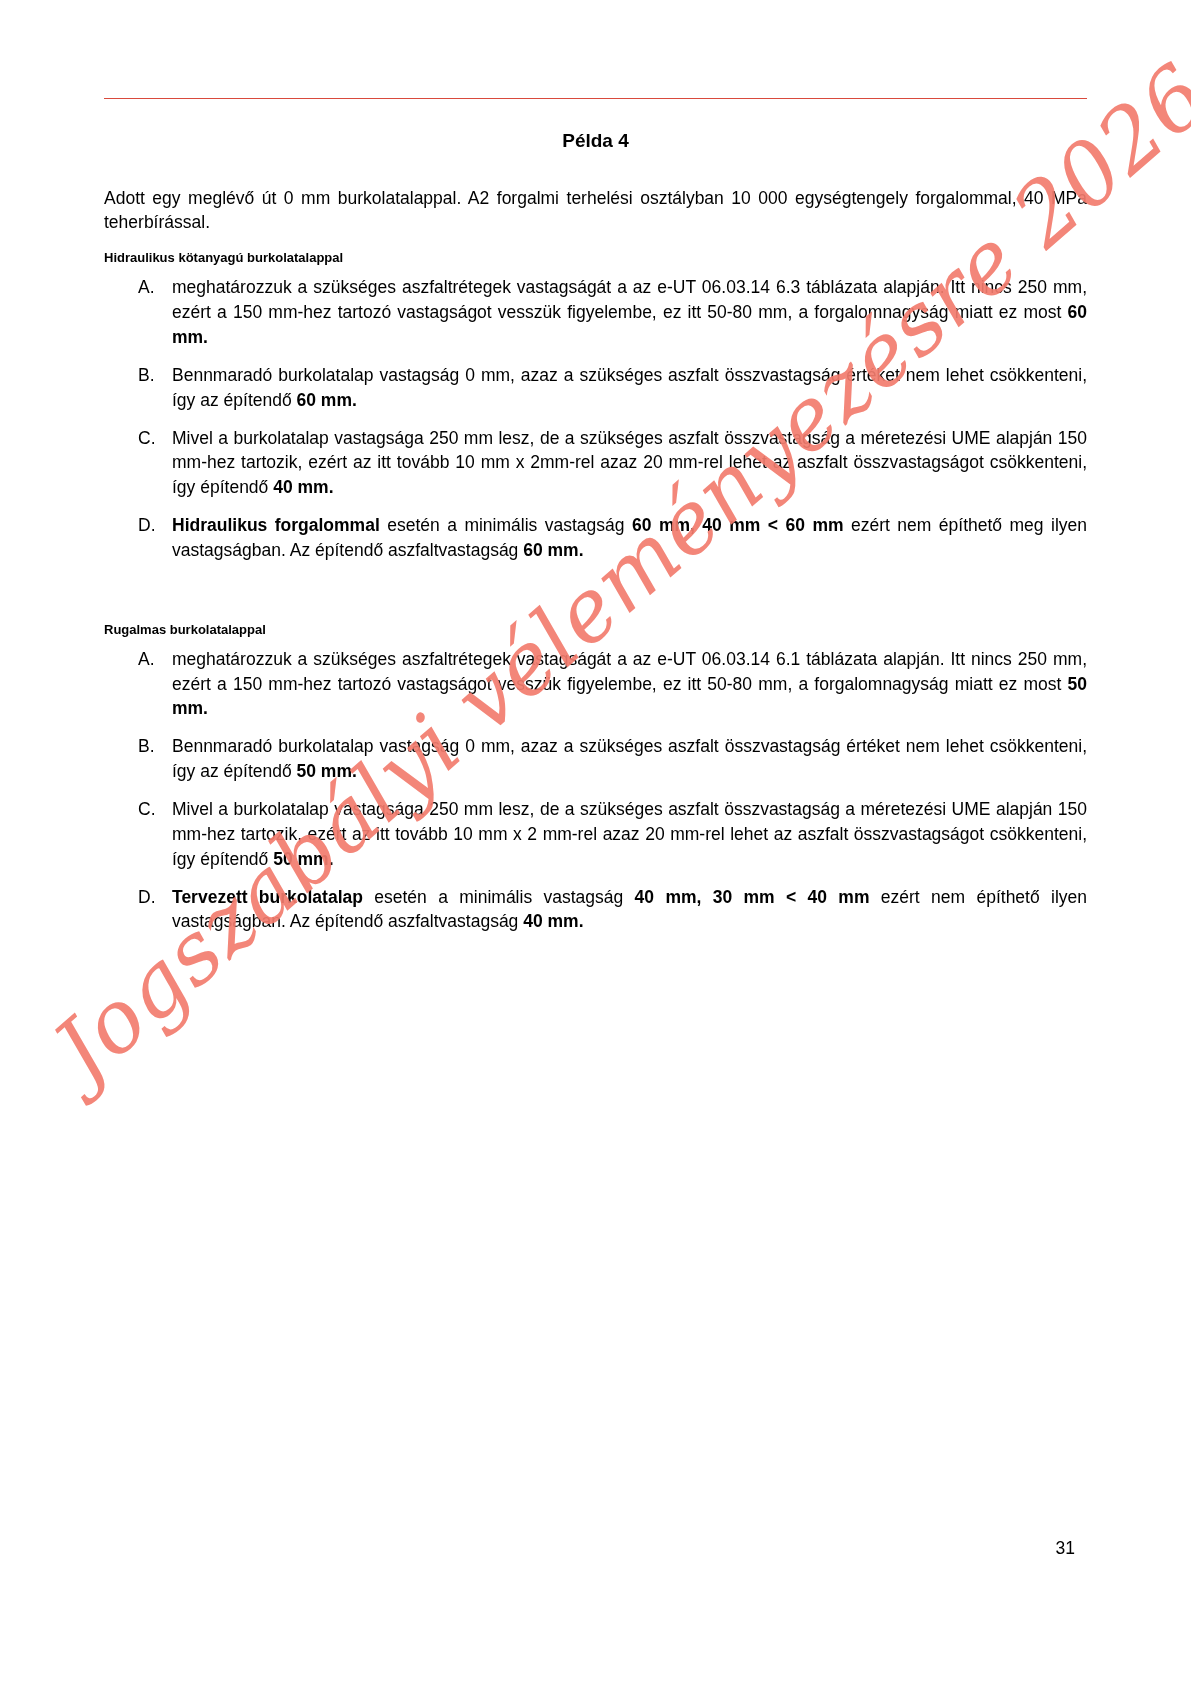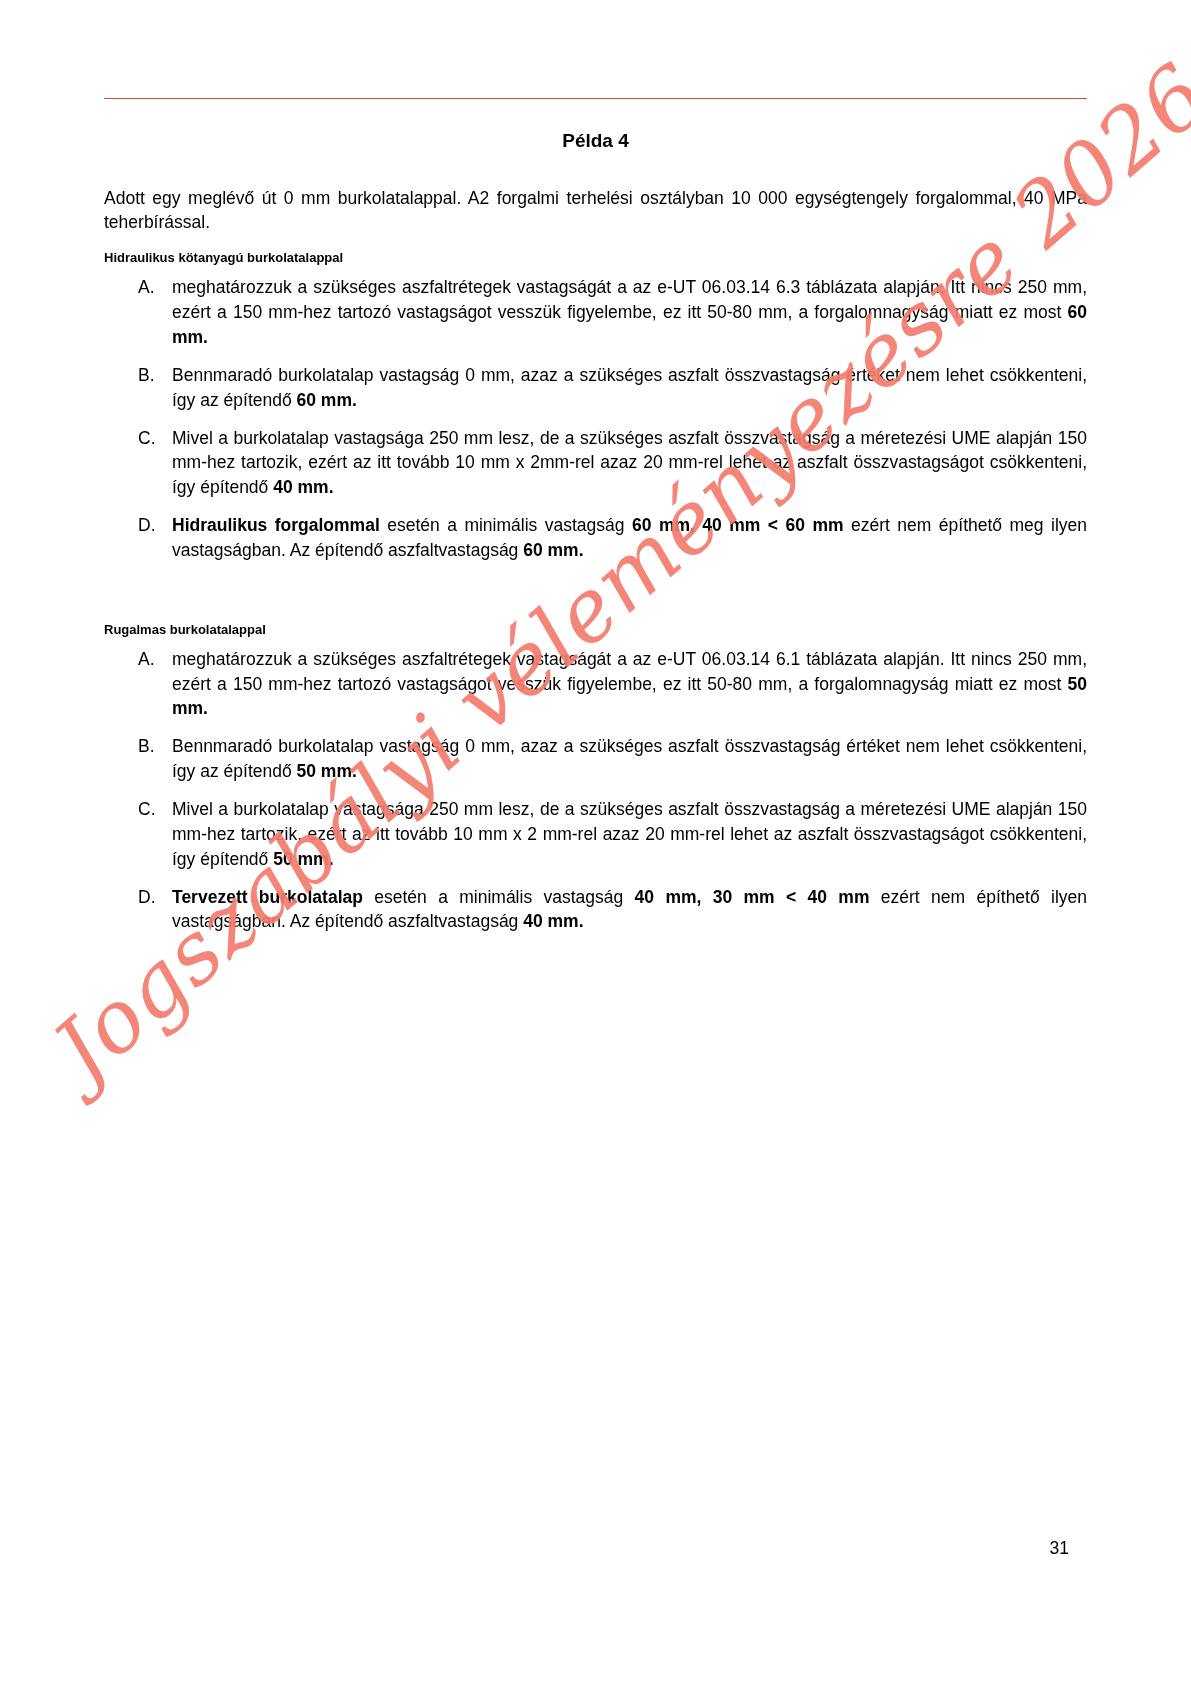--- a/index.html
+++ b/index.html
@@ -95,21 +95,21 @@
     color: #f37c6e;
     font-size: 86px;
     font-family: "DejaVu Serif", serif;
     font-style: italic;
     white-space: nowrap;
     opacity: 0.92;
     letter-spacing: 1px;
   }
   .page-number {
     position: absolute;
-    right: 122px;
+    right: 116px;
     top: 1538px;
     font-size: 17.5px;
     text-align: left;
   }
 </style>
 </head>
 <body>
 
 <div class="page">
 

